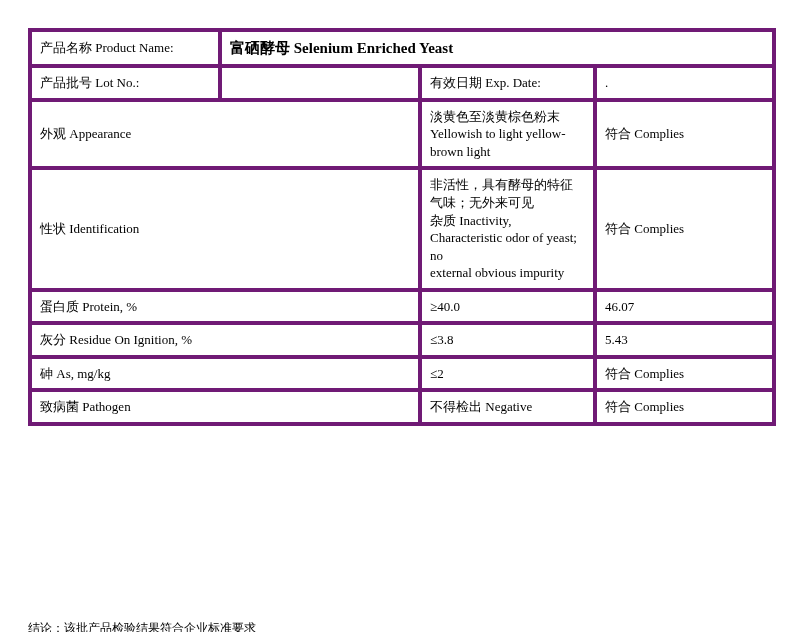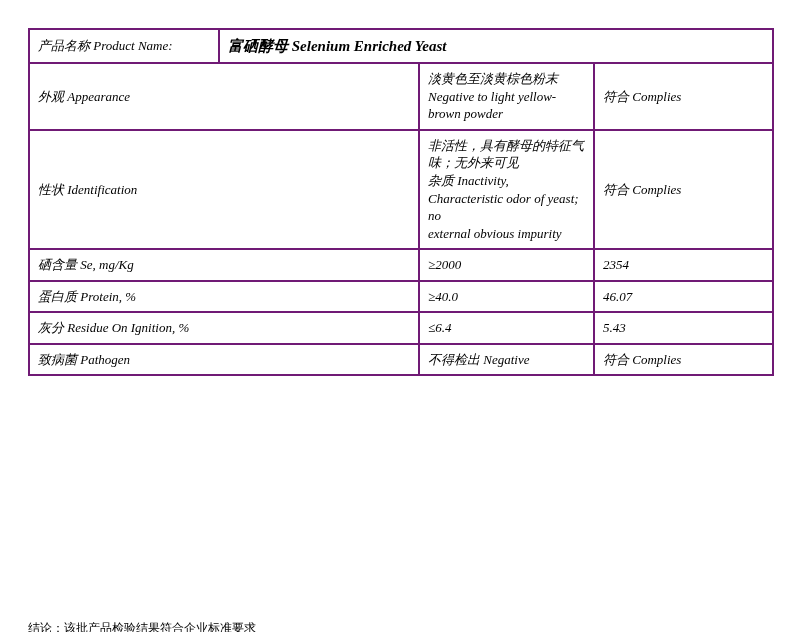--- a/index.html
+++ b/index.html
@@ -24,26 +24,25 @@
   }
   .coa-table {
     position: absolute;
     left: 28px;
     top: 28px;
     width: 744px;
     border-collapse: collapse;
     table-layout: fixed;
   }
   .coa-table td {
-    border: 2px solid #701a75;
+    border: 4px solid #701a75;
     padding: 6px 8px;
     vertical-align: middle;
     font-size: 13px;
     line-height: 1.35;
-    font-style: italic;
   }
   td.label-cell {
     font-size: 13px;
   }
   td.product-name-value {
     font-weight: bold;
     font-size: 15px;
   }
   .hdr-row td {
     text-align: center;
@@ -85,49 +84,55 @@
       <col style="width:190px">
       <col style="width:200px">
       <col style="width:175px">
       <col style="width:179px">
     </colgroup>
     <tbody>
       <tr>
         <td class="label-cell">产品名称 Product Name:</td>
         <td class="product-name-value" colspan="3">富硒酵母 Selenium Enriched Yeast</td>
       </tr>
+      <tr>
+        <td class="label-cell">产品批号 Lot No.:</td>
+        <td class="empty-cell"></td>
+        <td class="label-cell">有效日期 Exp. Date:</td>
+        <td class="empty-cell">.</td>
+      </tr>
 
 
       <tr>
         <td colspan="2" class="item-cell multiline">外观 Appearance</td>
         <td class="spec-cell multiline">淡黄色至淡黄棕色粉末
-Negative to light yellow-brown powder</td>
+Yellowish to light yellow-brown light</td>
         <td class="result-cell">符合 Complies</td>
       </tr>
       <tr>
         <td colspan="2" class="item-cell multiline">性状 Identification</td>
         <td class="spec-cell multiline">非活性，具有酵母的特征气味；无外来可见
 杂质 Inactivity, Characteristic odor of yeast; no
 external obvious impurity</td>
         <td class="result-cell">符合 Complies</td>
       </tr>
       <tr>
-        <td colspan="2" class="item-cell multiline">硒含量 Se, mg/Kg</td>
-        <td class="spec-cell multiline">≥2000</td>
-        <td class="result-cell">2354</td>
-      </tr>
-      <tr>
         <td colspan="2" class="item-cell multiline">蛋白质 Protein, %</td>
         <td class="spec-cell multiline">≥40.0</td>
         <td class="result-cell">46.07</td>
       </tr>
       <tr>
         <td colspan="2" class="item-cell multiline">灰分 Residue On Ignition, %</td>
-        <td class="spec-cell multiline">≤6.4</td>
+        <td class="spec-cell multiline">≤3.8</td>
         <td class="result-cell">5.43</td>
+      </tr>
+      <tr>
+        <td colspan="2" class="item-cell multiline">砷 As, mg/kg</td>
+        <td class="spec-cell multiline">≤2</td>
+        <td class="result-cell">符合 Complies</td>
       </tr>
       <tr>
         <td colspan="2" class="item-cell multiline">致病菌 Pathogen</td>
         <td class="spec-cell multiline">不得检出 Negative</td>
         <td class="result-cell">符合 Complies</td>
       </tr>
     </tbody>
   </table>
 
   <div class="footer-note">结论：该批产品检验结果符合企业标准要求</div>

